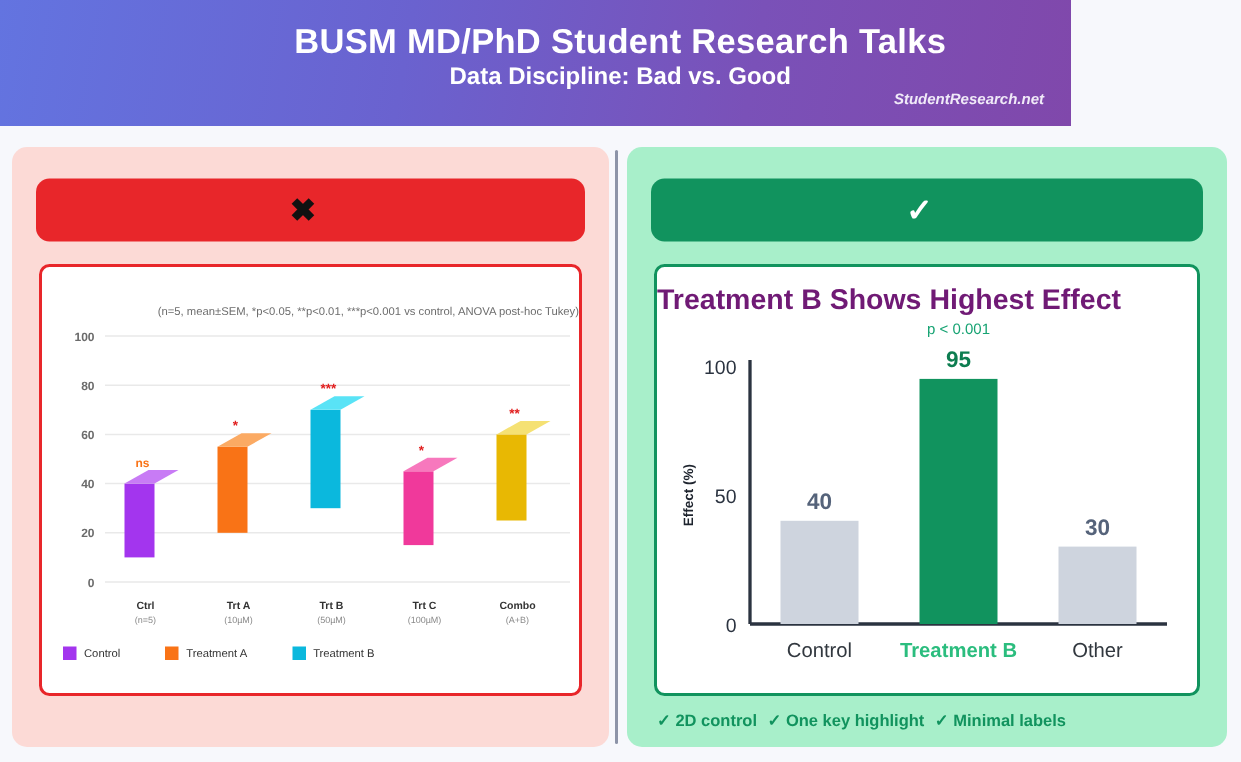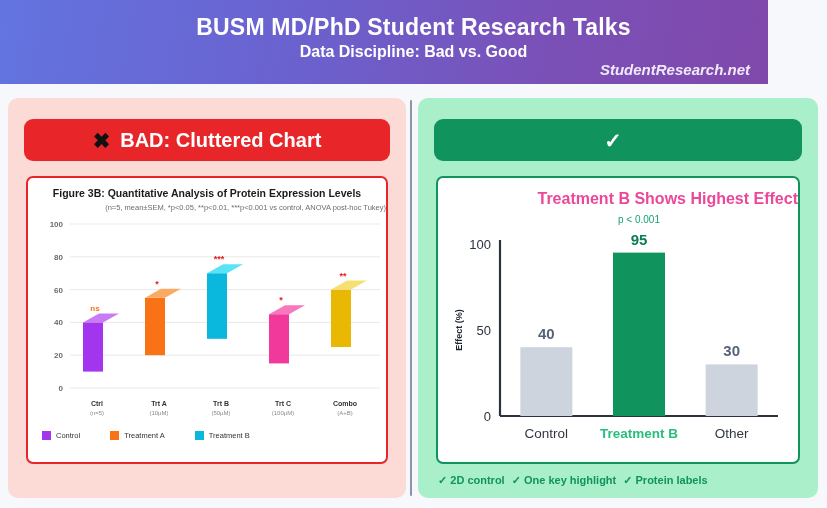--- a/index.html
+++ b/index.html
@@ -6,37 +6,37 @@
   body{
     width:827px;height:508px;
     background:#f7f8fc;
     font-family:"Liberation Sans", sans-serif;
     overflow:hidden;
     position:relative;
   }
 
   
   .header{
-    position:absolute;left:0;top:0;width:768px;height:84px;
+    position:absolute;left:0;top:0;width:714px;height:84px;
     background:linear-gradient(100deg,#6374e0 0%,#6a62cf 38%,#7a51b8 70%,#8048ab 100%);
     box-sizing:border-box;
   }
   .header-title{
     position:absolute;left:0;top:14px;width:827px;
     text-align:center;color:#ffffff;
     font-size:23px;font-weight:bold;letter-spacing:.2px;
   }
   .header-subtitle{
     position:absolute;left:0;top:43px;width:827px;
     text-align:center;color:#ffffff;
     font-size:16px;font-weight:bold;
   }
   .watermark{
     position:absolute;right:18px;top:61px;
-    color:#f0eaf8;font-size:15px;font-weight:bold;font-style:italic;
+    color:#f0eaf8;font-size:10px;font-weight:bold;font-style:italic;
   }
 
   
   .panel{
     position:absolute;top:98px;height:400px;
     border-radius:10px;box-sizing:border-box;
   }
   .panel-bad{left:8px;width:398px;background:#fcdad6;}
   .panel-good{left:418px;width:400px;background:#a8efca;}
 
@@ -82,46 +82,44 @@
   .badplot svg{display:block;}
   .badlegend{
     position:absolute;left:14px;top:253px;display:flex;align-items:center;
     font-size:7.5px;color:#333;
   }
   .lg{display:flex;align-items:center;margin-right:30px;}
   .lg i{width:9px;height:9px;display:inline-block;margin-right:5px;}
 
   
   .good-title{
-    position:absolute;left:0;top:12px;width:100%;text-align:right;
-    font-size:16px;font-weight:bold;color:#ec4899;
+    position:absolute;left:0;top:12px;width:100%;text-align:left;
+    font-size:19px;font-weight:bold;color:#701a75;
   }
   .goodplot{position:absolute;left:0;top:30px;width:364px;height:250px;}
   .goodplot svg{display:block;}
 </style>
 </head>
 <body>
 
 <div class="header">
   <div class="header-title">BUSM MD/PhD Student Research Talks</div>
   <div class="header-subtitle">Data Discipline: Bad vs. Good</div>
   <div class="watermark">StudentResearch.net</div>
 </div>
 
 <div class="divider"></div>
 
 <div class="panel panel-bad">
 
   <div class="banner banner-bad">
     <span class="mark">✖</span>
-    <span>BAD: Cluttered Chart</span>
   </div>
 
   <div class="chartcard card-bad">
-    <div class="fig-title">Figure 3B: Quantitative Analysis of Protein Expression Levels</div>
     <div class="fig-sub">(n=5, mean±SEM, *p&lt;0.05, **p&lt;0.01, ***p&lt;0.001 vs control, ANOVA post-hoc Tukey)</div>
 
     <div class="badplot">
       <svg width="362" height="212" viewBox="0 0 362 212">
         <g id="bad-grid">
             <line x1="42" y1="172" x2="352" y2="172" stroke="#e9e9e9" stroke-width="1"></line>
             <line x1="42" y1="139.2" x2="352" y2="139.2" stroke="#e9e9e9" stroke-width="1"></line>
             <line x1="42" y1="106.39999999999999" x2="352" y2="106.39999999999999" stroke="#e9e9e9" stroke-width="1"></line>
             <line x1="42" y1="73.60000000000001" x2="352" y2="73.60000000000001" stroke="#e9e9e9" stroke-width="1"></line>
             <line x1="42" y1="40.79999999999998" x2="352" y2="40.79999999999998" stroke="#e9e9e9" stroke-width="1"></line>
@@ -225,14 +223,14 @@
         <g id="good-pval">
             <text x="201.00000000000003" y="14.599999999999994" text-anchor="middle" font-size="10" font-family="&quot;Liberation Sans&quot;, sans-serif" fill="#17a373">p &lt; 0.001</text>
           </g>
         <g id="good-ylabel">
             <text x="24" y="122" text-anchor="middle" font-size="9" font-weight="bold" font-family="&quot;Liberation Sans&quot;, sans-serif" fill="#1e242e" transform="rotate(-90 24 122)">Effect (%)</text>
           </g>
       </svg>
     </div>
   </div>
 
-  <div class="footnote foot-good" id="good-foot"><span>✓ 2D control</span><span>✓ One key highlight</span><span>✓ Protein labels</span></div>
+  <div class="footnote foot-good" id="good-foot"><span>✓ 2D control</span><span>✓ One key highlight</span><span>✓ Minimal labels</span></div>
 </div>
 
 </body></html>

